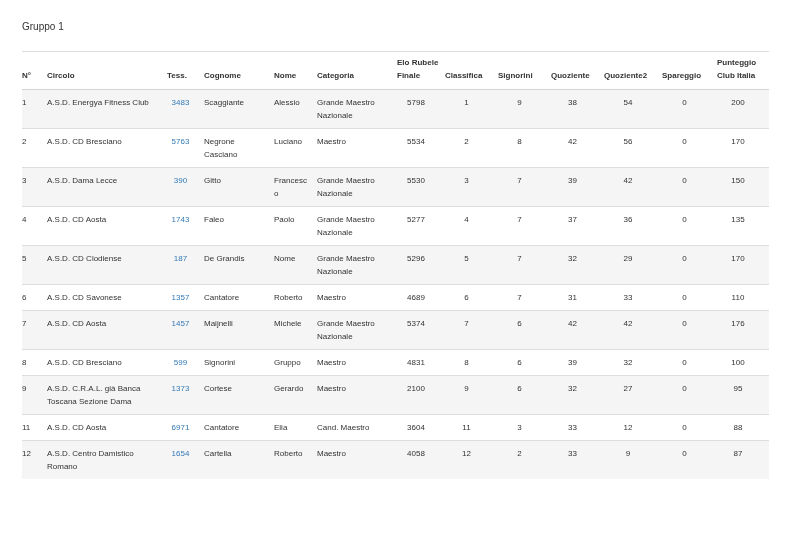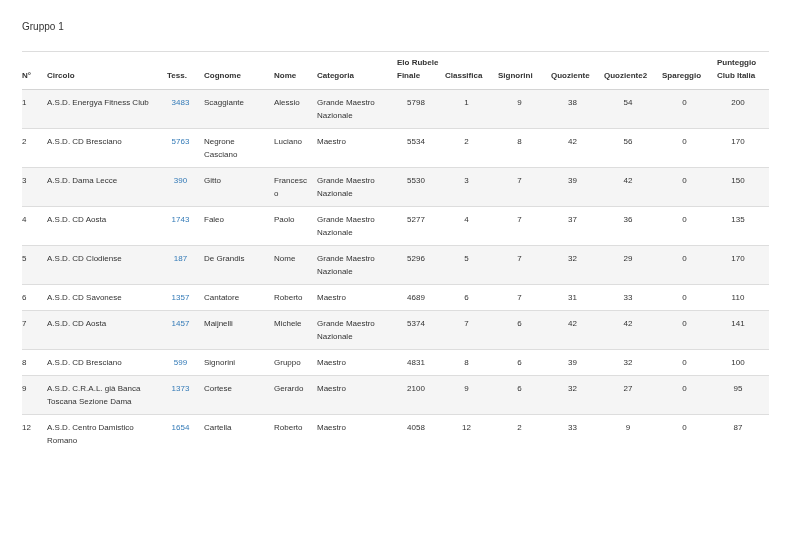--- a/index.html
+++ b/index.html
@@ -197,21 +197,21 @@
           <td class="al-center"><a class="tess-link">1457</a></td>
           <td class="al-left">Maijnelli</td>
           <td class="al-left">Michele</td>
           <td class="al-left">Grande Maestro Nazionale</td>
           <td class="al-center">5374</td>
           <td class="al-center">7</td>
           <td class="al-center">6</td>
           <td class="al-center">42</td>
           <td class="al-center">42</td>
           <td class="al-center">0</td>
-          <td class="al-center">141</td>
+          <td class="al-center">176</td>
         </tr>
         <tr>
           <td class="al-left">8</td>
           <td class="al-left">A.S.D. CD Bresciano</td>
           <td class="al-center"><a class="tess-link">599</a></td>
           <td class="al-left">Signorini</td>
           <td class="al-left">Gruppo</td>
           <td class="al-left">Maestro</td>
           <td class="al-center">4831</td>
           <td class="al-center">8</td>
@@ -230,20 +230,35 @@
           <td class="al-left">Maestro</td>
           <td class="al-center">2100</td>
           <td class="al-center">9</td>
           <td class="al-center">6</td>
           <td class="al-center">32</td>
           <td class="al-center">27</td>
           <td class="al-center">0</td>
           <td class="al-center">95</td>
         </tr>
         <tr>
+          <td class="al-left">11</td>
+          <td class="al-left">A.S.D. CD Aosta</td>
+          <td class="al-center"><a class="tess-link">6971</a></td>
+          <td class="al-left">Cantatore</td>
+          <td class="al-left">Elia</td>
+          <td class="al-left">Cand. Maestro</td>
+          <td class="al-center">3604</td>
+          <td class="al-center">11</td>
+          <td class="al-center">3</td>
+          <td class="al-center">33</td>
+          <td class="al-center">12</td>
+          <td class="al-center">0</td>
+          <td class="al-center">88</td>
+        </tr>
+        <tr>
           <td class="al-left">12</td>
           <td class="al-left">A.S.D. Centro Damistico Romano</td>
           <td class="al-center"><a class="tess-link">1654</a></td>
           <td class="al-left">Cartella</td>
           <td class="al-left">Roberto</td>
           <td class="al-left">Maestro</td>
           <td class="al-center">4058</td>
           <td class="al-center">12</td>
           <td class="al-center">2</td>
           <td class="al-center">33</td>

